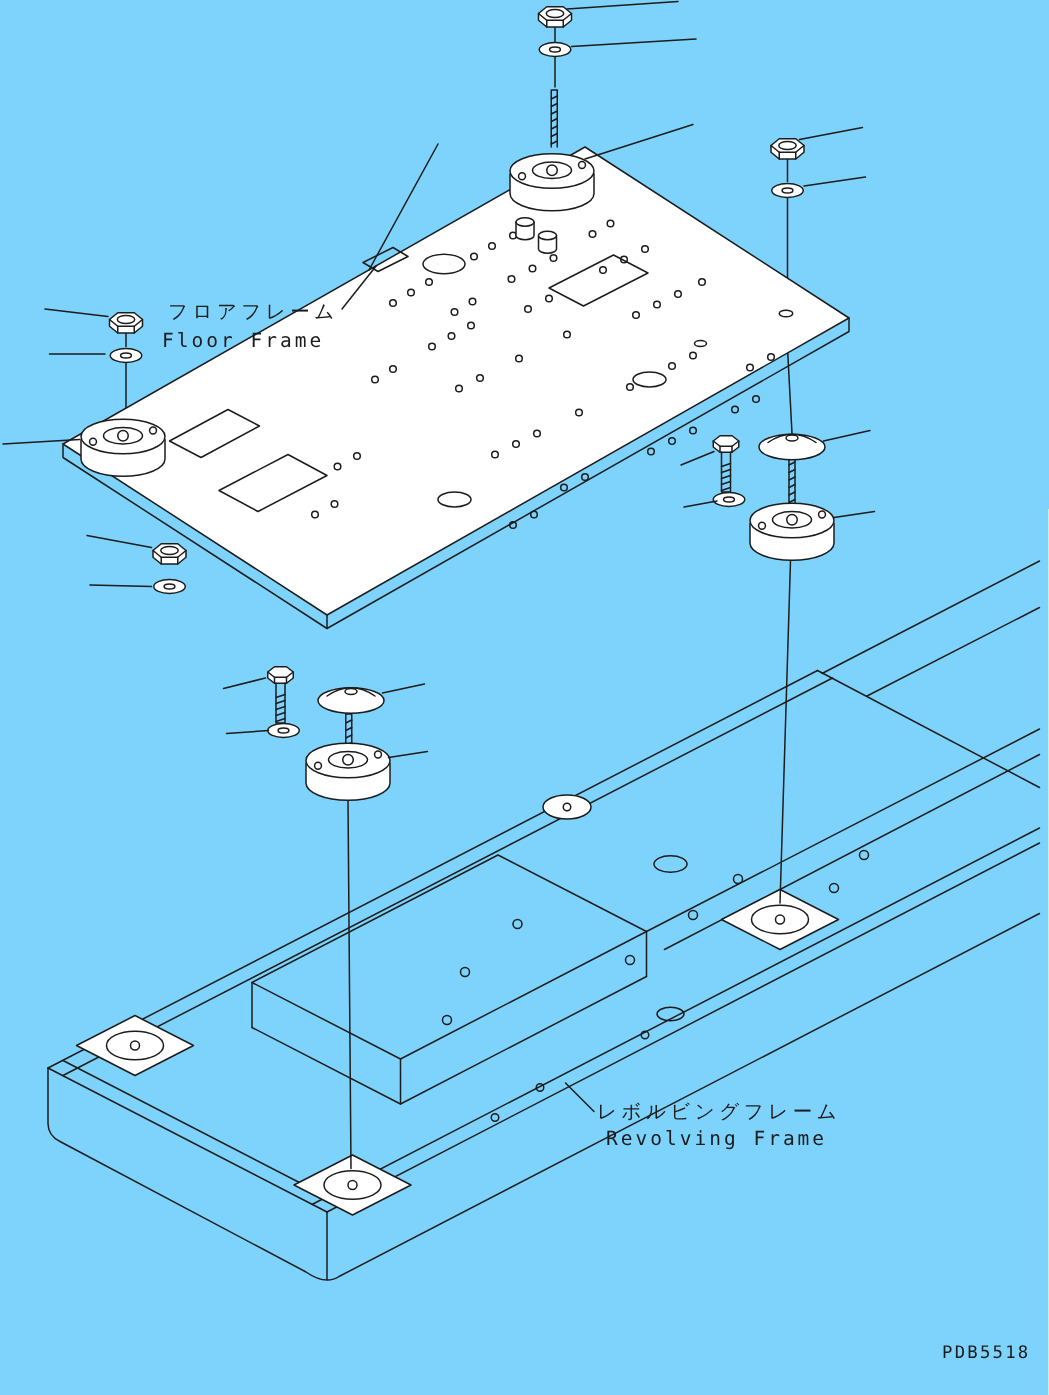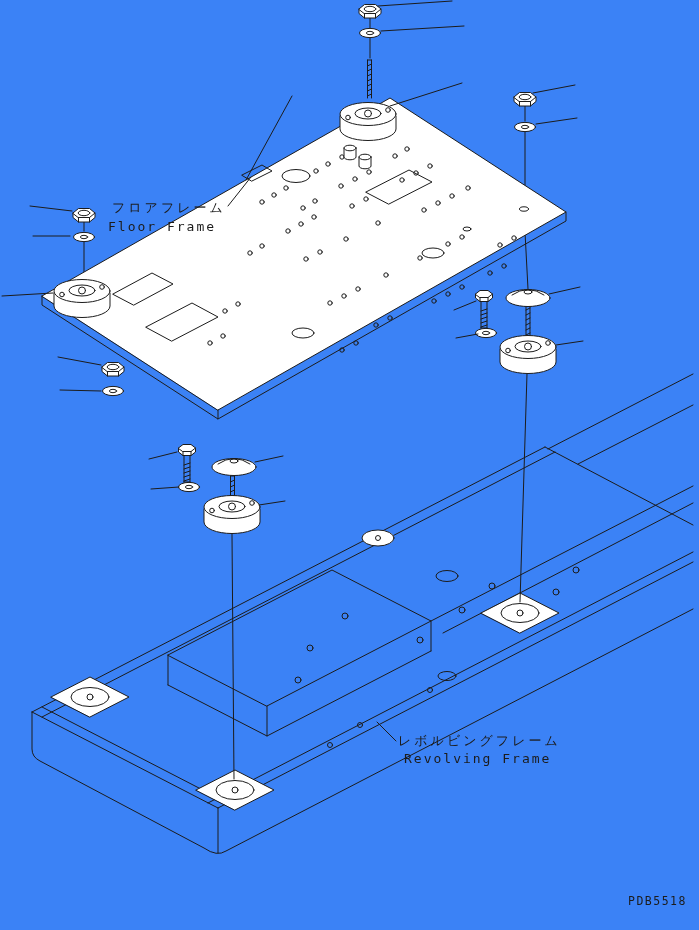--- a/index.html
+++ b/index.html
@@ -1,16 +1,16 @@
 <!DOCTYPE html>
 <html><head>
 <meta charset="utf-8">
 <style>
   html,body{margin:0;padding:0;background:#ffffff;}
-  .canvas{position:relative;width:699px;height:930px;background:#3b82f6;overflow:hidden;}
+  .canvas{position:relative;width:699px;height:930px;background:#7dd3fc;overflow:hidden;}
   svg{display:block;}
   .lbl{font-family:"DejaVu Sans Mono","DejaVu Sans",monospace;fill:#1c1c1c;stroke:none;}
 </style>
 </head>
 <body>
 
 <div class="canvas">
 <svg width="699" height="930" viewBox="0 0 699 930">
 
   <defs>

